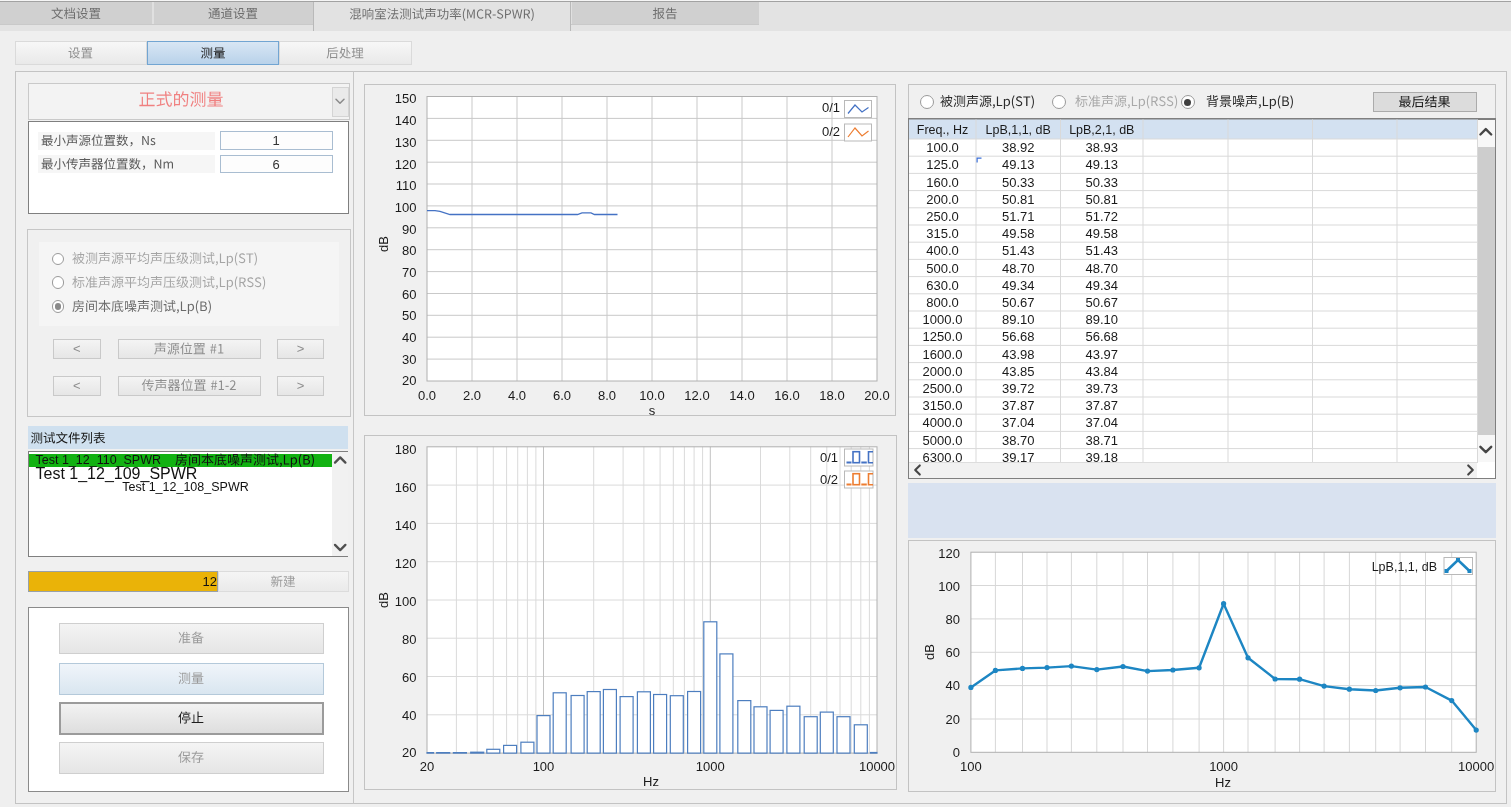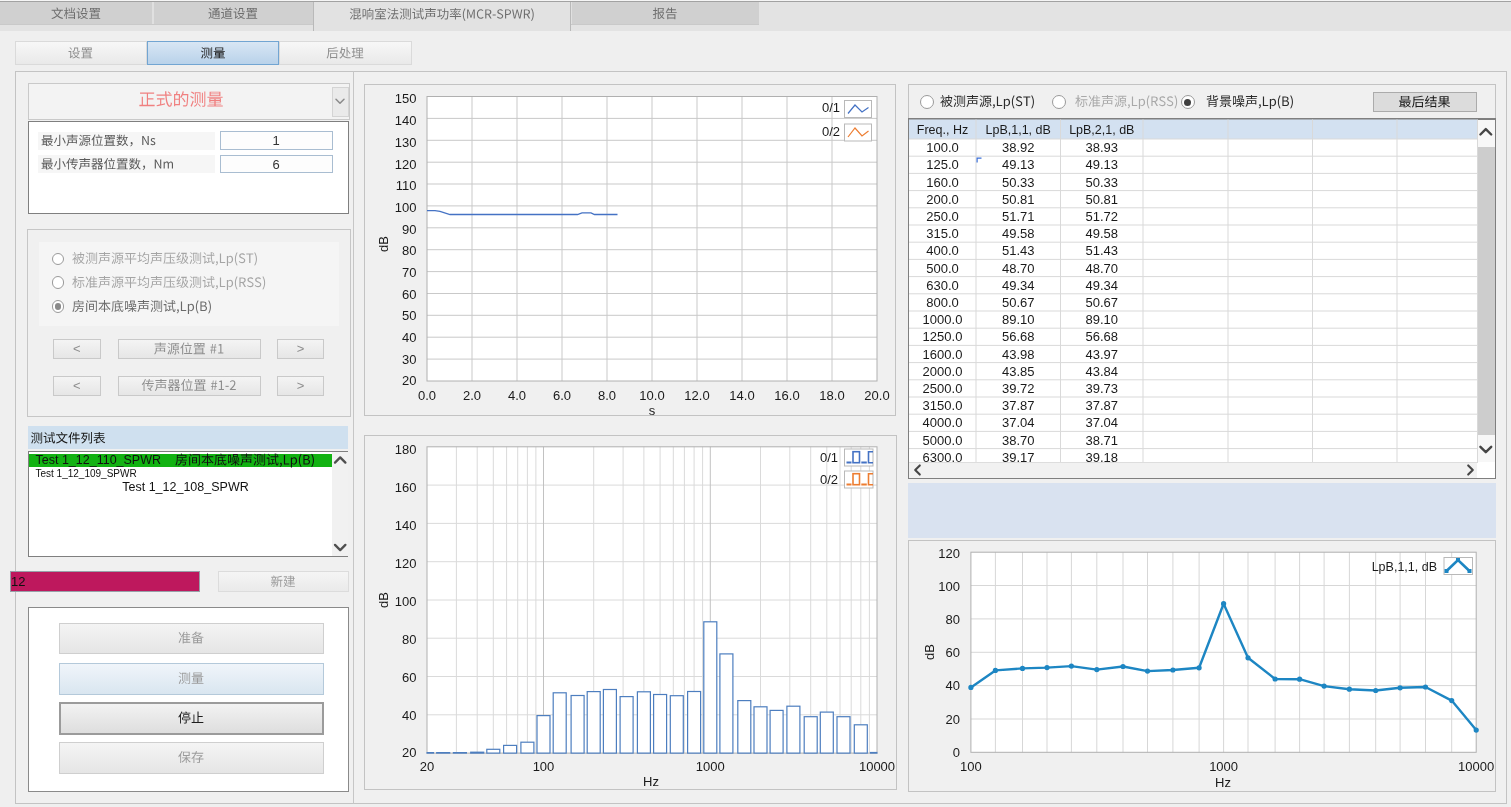--- a/index.html
+++ b/index.html
@@ -32,24 +32,24 @@
 <div style="position:absolute;left:277.3px;top:338.5px;width:46.7px;height:20.5px;background:linear-gradient(#f4f4f4,#e6e6e6);border:1px solid #c9c9c9;"></div>
 <div style="position:absolute;left:277.3px;top:375.5px;width:46.7px;height:20px;background:linear-gradient(#f4f4f4,#e6e6e6);border:1px solid #c9c9c9;"></div>
 <div style="position:absolute;left:53px;top:338.5px;width:47.6px;height:20.5px;font-size:13px;color:#8e8e8e;text-align:center;line-height:19.5px;">&lt;</div>
 <div style="position:absolute;left:277.3px;top:338.5px;width:46.7px;height:20.5px;font-size:13px;color:#8e8e8e;text-align:center;line-height:19.5px;">&gt;</div>
 <div style="position:absolute;left:53px;top:375.5px;width:47.6px;height:20px;font-size:13px;color:#8e8e8e;text-align:center;line-height:19px;">&lt;</div>
 <div style="position:absolute;left:277.3px;top:375.5px;width:46.7px;height:20px;font-size:13px;color:#8e8e8e;text-align:center;line-height:19px;">&gt;</div>
 <div style="position:absolute;left:27.5px;top:426px;width:320.5px;height:23px;background:#cfe0ef;"></div>
 <div style="position:absolute;left:27.5px;top:450.5px;width:320.5px;height:106px;background:#fff;border:1px solid #7f7f7f;"></div>
 <div style="position:absolute;left:28.5px;top:453.5px;width:303px;height:13px;background:#12b212;"></div>
 <div style="position:absolute;left:35.5px;top:453.5px;width:300px;height:13px;font-size:12.5px;line-height:13px;color:#111;">Test 1_12_110_SPWR</div>
-<div style="position:absolute;left:35.5px;top:467.2px;width:300px;height:13px;font-size:10px;line-height:13px;color:#111;">Test 1_12_109_SPWR</div>
+<div style="position:absolute;left:35.5px;top:467.2px;width:300px;height:13px;font-size:16px;line-height:13px;color:#111;">Test 1_12_109_SPWR</div>
 <div style="position:absolute;left:35.5px;top:480.8px;width:300px;height:13px;font-size:12.5px;line-height:13px;color:#111;text-align:center;">Test 1_12_108_SPWR</div>
 <div style="position:absolute;left:332px;top:451.5px;width:15.5px;height:104px;background:#f1f1f1;"></div>
-<div style="position:absolute;left:10px;top:570.5px;width:190px;height:21.5px;background:#be185d;border:1px solid #98a0a8;font-size:13px;text-align:left;line-height:20px;color:#111;">12</div>
+<div style="position:absolute;left:28px;top:570.5px;width:190px;height:21.5px;background:#eab308;border:1px solid #98a0a8;font-size:13px;text-align:right;line-height:20px;color:#111;">12</div>
 <div style="position:absolute;left:217.5px;top:570.5px;width:131px;height:21.5px;background:linear-gradient(#f5f5f5,#eaeaea);border:1px solid #dcdcdc;"></div>
 <div style="position:absolute;left:27.5px;top:606.5px;width:321px;height:185px;background:#fff;border:1px solid #8a8a8a;"></div>
 <div style="position:absolute;left:58.5px;top:622.5px;width:265.5px;height:31px;background:linear-gradient(#f4f4f4,#e5e5e5);border:1px solid #cfcfcf;"></div>
 <div style="position:absolute;left:58.5px;top:662.5px;width:265.5px;height:32px;background:linear-gradient(#f0f5fa,#d9e6f0);border:1px solid #b4c9da;"></div>
 <div style="position:absolute;left:58.5px;top:701.5px;width:265.5px;height:33px;background:linear-gradient(#f2f2f2,#dedede);border:2px solid #9b9b9b;"></div>
 <div style="position:absolute;left:58.5px;top:741.5px;width:265.5px;height:32px;background:linear-gradient(#f4f4f4,#e5e5e5);border:1px solid #cfcfcf;"></div>
 <div style="position:absolute;left:363.5px;top:83.5px;width:532.5px;height:332px;background:#f0f0f0;border:1px solid #c3c3c3;"></div>
 <div style="position:absolute;left:363.5px;top:434.5px;width:533px;height:355px;background:#f0f0f0;border:1px solid #c3c3c3;"></div>
 <div style="position:absolute;left:907.5px;top:83.5px;width:588.5px;height:395px;background:#f0f0f0;border:1px solid #c3c3c3;"></div>
 <div style="position:absolute;left:907.5px;top:483px;width:588.5px;height:55px;background:#d9e2f0;"></div>

